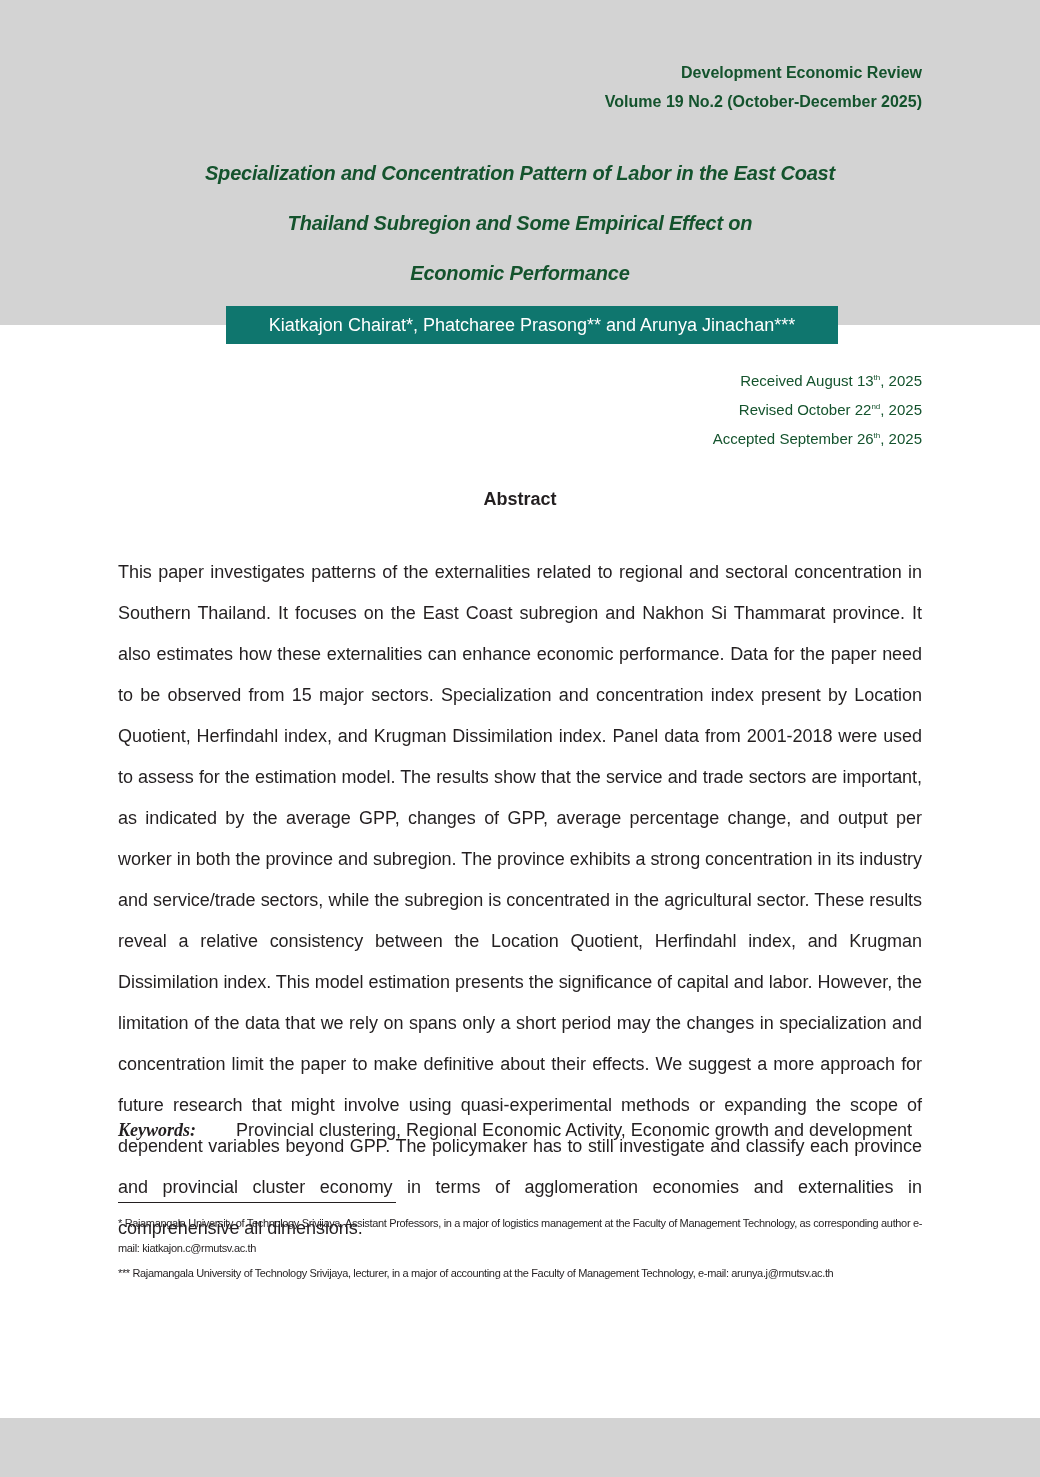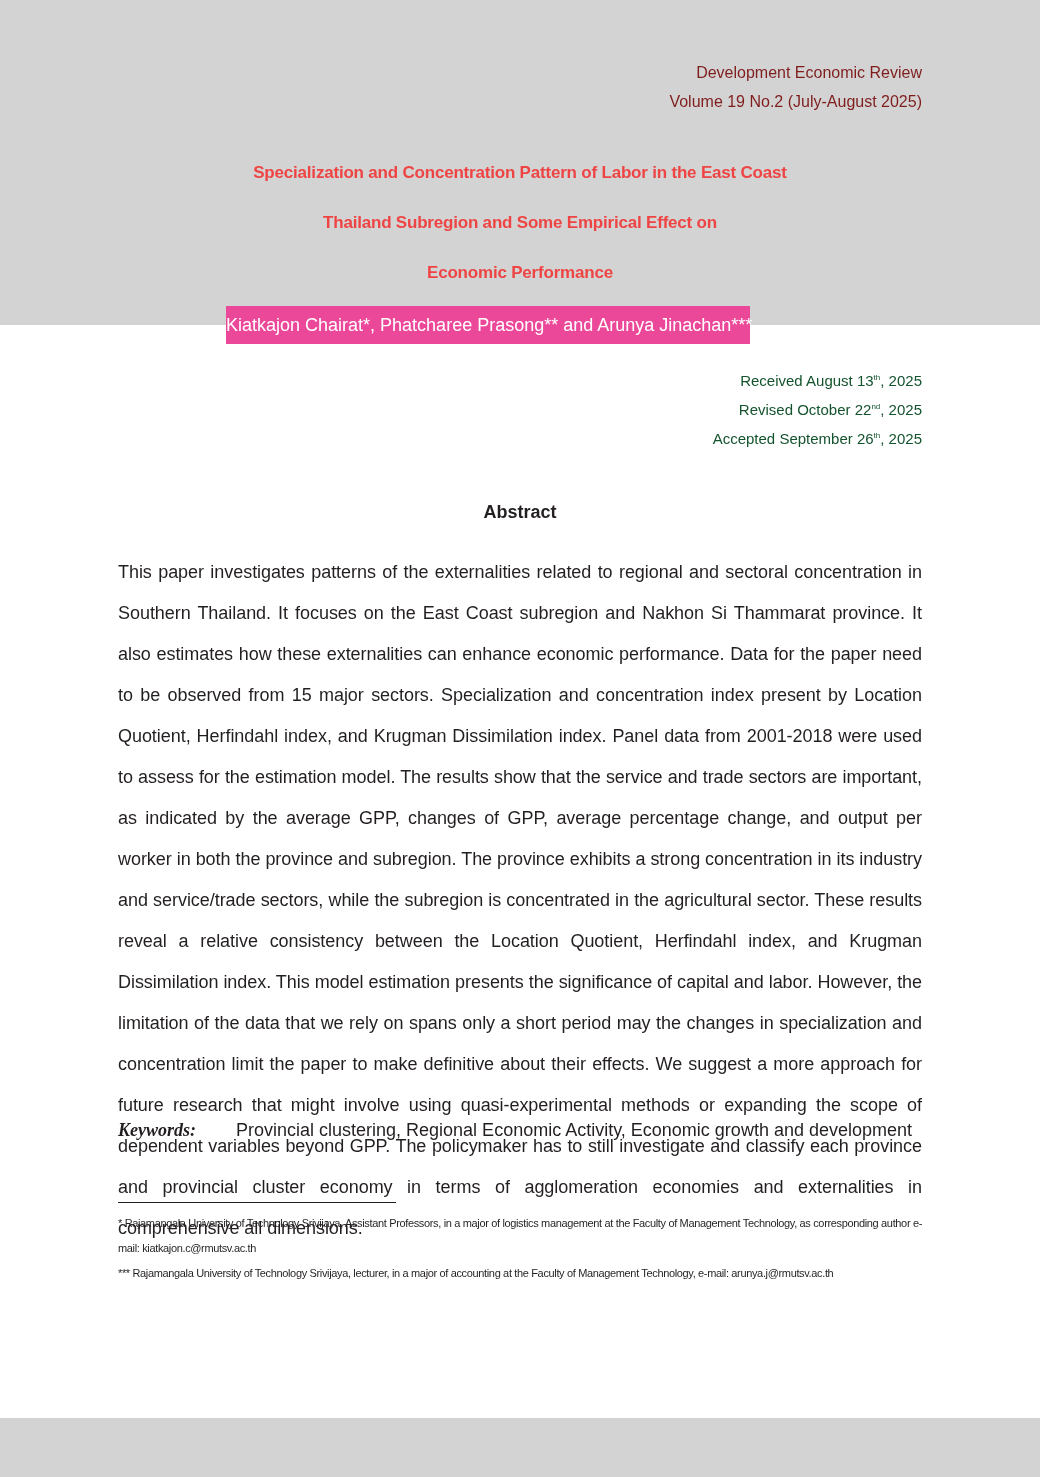--- a/index.html
+++ b/index.html
@@ -11,42 +11,42 @@
   .top-band {
     position: absolute; left: 0; top: 0; width: 1040px; height: 325px;
     background: #d3d3d3;
   }
   .bottom-band {
     position: absolute; left: 0; top: 1418px; width: 1040px; height: 59px;
     background: #d3d3d3;
   }
   .journal {
     position: absolute; right: 118px; top: 58px; text-align: right;
-    font-size: 16px; line-height: 29px; color: #7f1d1d;
+    font-size: 16px; line-height: 29px; color: #14532d; font-weight: bold;
   }
   .journal div { white-space: nowrap; }
   .title {
     position: absolute; left: 100px; width: 840px; top: 148px;
-    text-align: center; font-weight: bold; font-size: 17px; line-height: 50px;
-    letter-spacing: -0.2px; color: #ef4444;
+    text-align: center; font-weight: bold; font-size: 20px; line-height: 50px;
+    letter-spacing: -0.2px; color: #14532d; font-style: italic;
   }
   .title div { white-space: nowrap; }
   .authors {
-    position: absolute; left: 226px; top: 306px; width: 524px; height: 38px;
-    background: #ec4899; color: #ffffff; font-size: 18px; line-height: 38px;
+    position: absolute; left: 226px; top: 306px; width: 612px; height: 38px;
+    background: #0f766e; color: #ffffff; font-size: 18px; line-height: 38px;
     text-align: center; white-space: nowrap;
   }
   .dates {
     position: absolute; right: 118px; top: 366px; text-align: right;
     font-size: 15px; line-height: 29px; color: #14532d;
   }
   .dates div { white-space: nowrap; }
   .dates sup { font-size: 8px; vertical-align: 6px; line-height: 0; }
   .abstract-heading {
-    position: absolute; left: 0; width: 1040px; top: 500px; text-align: center;
+    position: absolute; left: 0; width: 1040px; top: 487px; text-align: center;
     font-weight: bold; font-size: 18px; line-height: 24px;
   }
   .abstract-body {
     position: absolute; left: 118px; width: 804px; top: 552px;
     font-size: 18px; line-height: 41px; text-align: justify;
     text-align-last: left; letter-spacing: -0.05px;
   }
   .keywords {
     position: absolute; left: 118px; width: 804px; top: 1115px;
     font-size: 18px; line-height: 31px; display: flex;
@@ -65,21 +65,21 @@
   }
   .footnotes p { margin: 0; text-align: justify; text-align-last: left; }
 </style>
 </head>
 <body>
 
 <div class="top-band"></div>
 
 <div class="journal">
   <div>Development Economic Review</div>
-  <div>Volume 19 No.2 (July-August 2025)</div>
+  <div>Volume 19 No.2 (October-December 2025)</div>
 </div>
 
 <div class="title">
   <div>Specialization and Concentration Pattern of Labor in the East Coast</div>
   <div>Thailand Subregion and Some Empirical Effect on</div>
   <div>Economic Performance</div>
 </div>
 
 <div class="authors">Kiatkajon Chairat*, Phatcharee Prasong** and Arunya Jinachan***</div>
 

